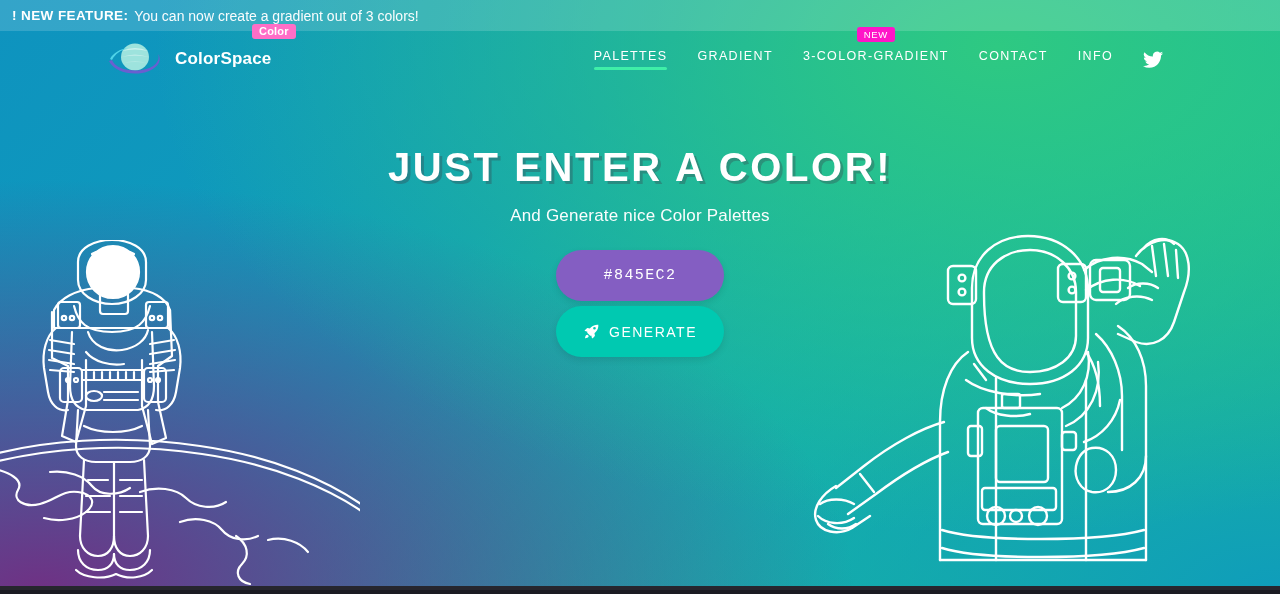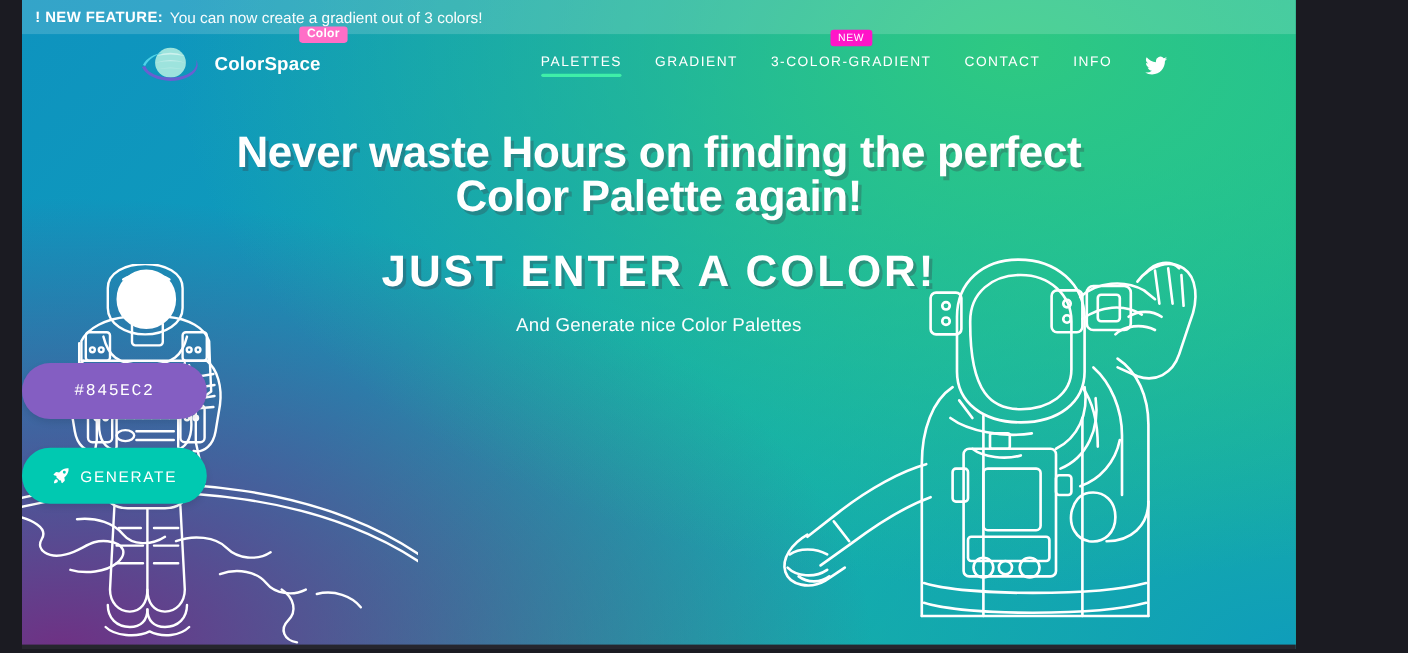--- a/index.html
+++ b/index.html
@@ -5,29 +5,28 @@
   * { margin:0; padding:0; box-sizing:border-box; }
   html, body { width:1280px; height:594px; overflow:hidden; }
   body {
     font-family: "Liberation Sans", sans-serif;
     background:#1b1b22;
     -webkit-font-smoothing: antialiased;
   }
 
   .page {
     position:relative;
-    width:1158px;
+    width:1280px;
     height:590px;
     overflow:hidden;
     background:
       radial-gradient(120% 150% at 78% 8%, #2ec982 0%, rgba(46,201,130,0) 55%),
       radial-gradient(110% 120% at 3% 100%, #6f3184 0%, rgba(111,49,132,0) 58%),
       radial-gradient(130% 130% at 100% 100%, #0f9dbb 0%, rgba(15,157,187,0) 60%),
       linear-gradient(135deg, #0e93bf 0%, #0f9dba 38%, #16b9a4 68%, #22c582 100%);
-    margin-left: 20px;
   }
 
   
   .banner {
     position:relative;
     z-index:6;
     height:31px;
     display:flex;
     align-items:center;
     padding-left:12px;
@@ -152,22 +151,22 @@
     color:#ffffff;
     font-size:17px;
     letter-spacing:0.2px;
     opacity:0.98;
   }
 
   .form-area {
     margin-top:24px;
     display:flex;
     flex-direction:column;
-    align-items:flex-start;
-    gap:26px;
+    align-items:center;
+    gap:5px;
   }
   .color-input {
     width:168px;
     height:51px;
     border:none;
     outline:none;
     border-radius:26px;
     background:#845ec2;
     color:#ffffff;
     font-family:"Liberation Mono", monospace;
@@ -261,21 +260,20 @@
       </a>
       <span>
         <svg class="twitter-icon" viewBox="0 0 24 24" fill="#ffffff">
           <path d="M23 4.9c-.8.4-1.7.6-2.6.8 1-.6 1.7-1.5 2-2.5-.9.5-1.9.9-3 1.2a4.7 4.7 0 0 0-8 4.3A13.4 13.4 0 0 1 1.7 3.6a4.7 4.7 0 0 0 1.4 6.3c-.8 0-1.5-.2-2.1-.6v.1a4.7 4.7 0 0 0 3.8 4.6 4.7 4.7 0 0 1-2.1.1 4.7 4.7 0 0 0 4.4 3.3A9.4 9.4 0 0 1 0 19.3a13.3 13.3 0 0 0 7.2 2.1c8.7 0 13.4-7.2 13.4-13.4v-.6c.9-.7 1.7-1.5 2.4-2.5z"></path>
         </svg>
       </span>
     </div>
   </div>
 
   <div class="hero">
-    <h1 class="headline">Never waste Hours on finding the perfect Color Palette again!</h1>
     <h2 class="subheadline">JUST ENTER A COLOR!</h2>
     <p class="tagline">And Generate nice Color Palettes</p>
 
     <div class="form-area">
       <input class="color-input" type="text" value="#845EC2" style="">
       <button class="generate-btn">
         <span>
           <svg class="rocket-icon" viewBox="0 0 24 24" fill="#ffffff">
             <path d="M21.6 2.4c-3.6-.5-7.6 1-10.3 3.7L9.6 7.8l-3.2-.6a1.3 1.3 0 0 0-1.2.4L2.6 10.2c-.4.4-.2 1.1.4 1.2l3.3.9c-.2.5-.3 1-.4 1.5l4.3 4.3c.5-.1 1-.2 1.5-.4l.9 3.3c.1.6.8.8 1.2.4l2.6-2.6c.3-.3.5-.8.4-1.2l-.6-3.2 1.7-1.7c2.7-2.7 4.2-6.7 3.7-10.3zm-5.4 6.9a1.9 1.9 0 1 1 0-3.8 1.9 1.9 0 0 1 0 3.8z"></path>
             <path d="M4.3 17.2c-1.1 1.1-1.5 4.5-1.5 4.5s3.4-.4 4.5-1.5a2.1 2.1 0 1 0-3-3z"></path>

